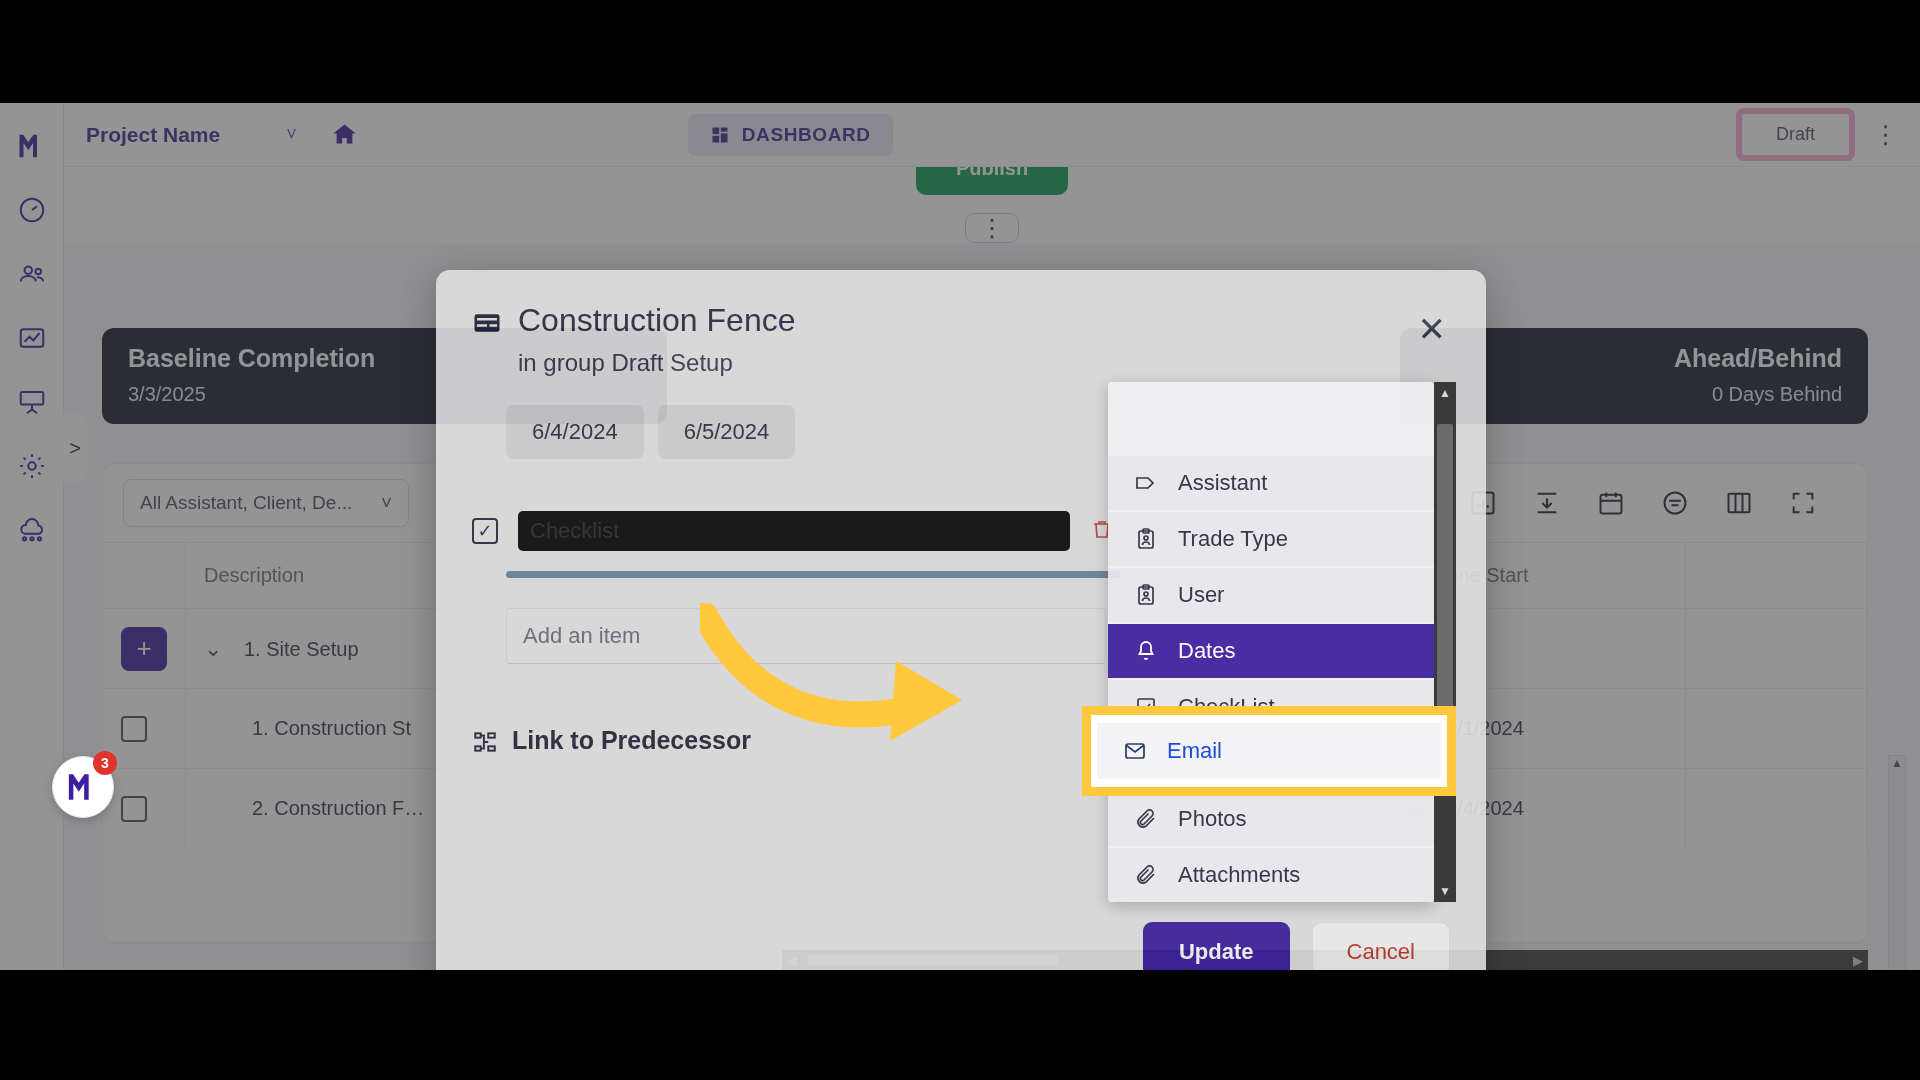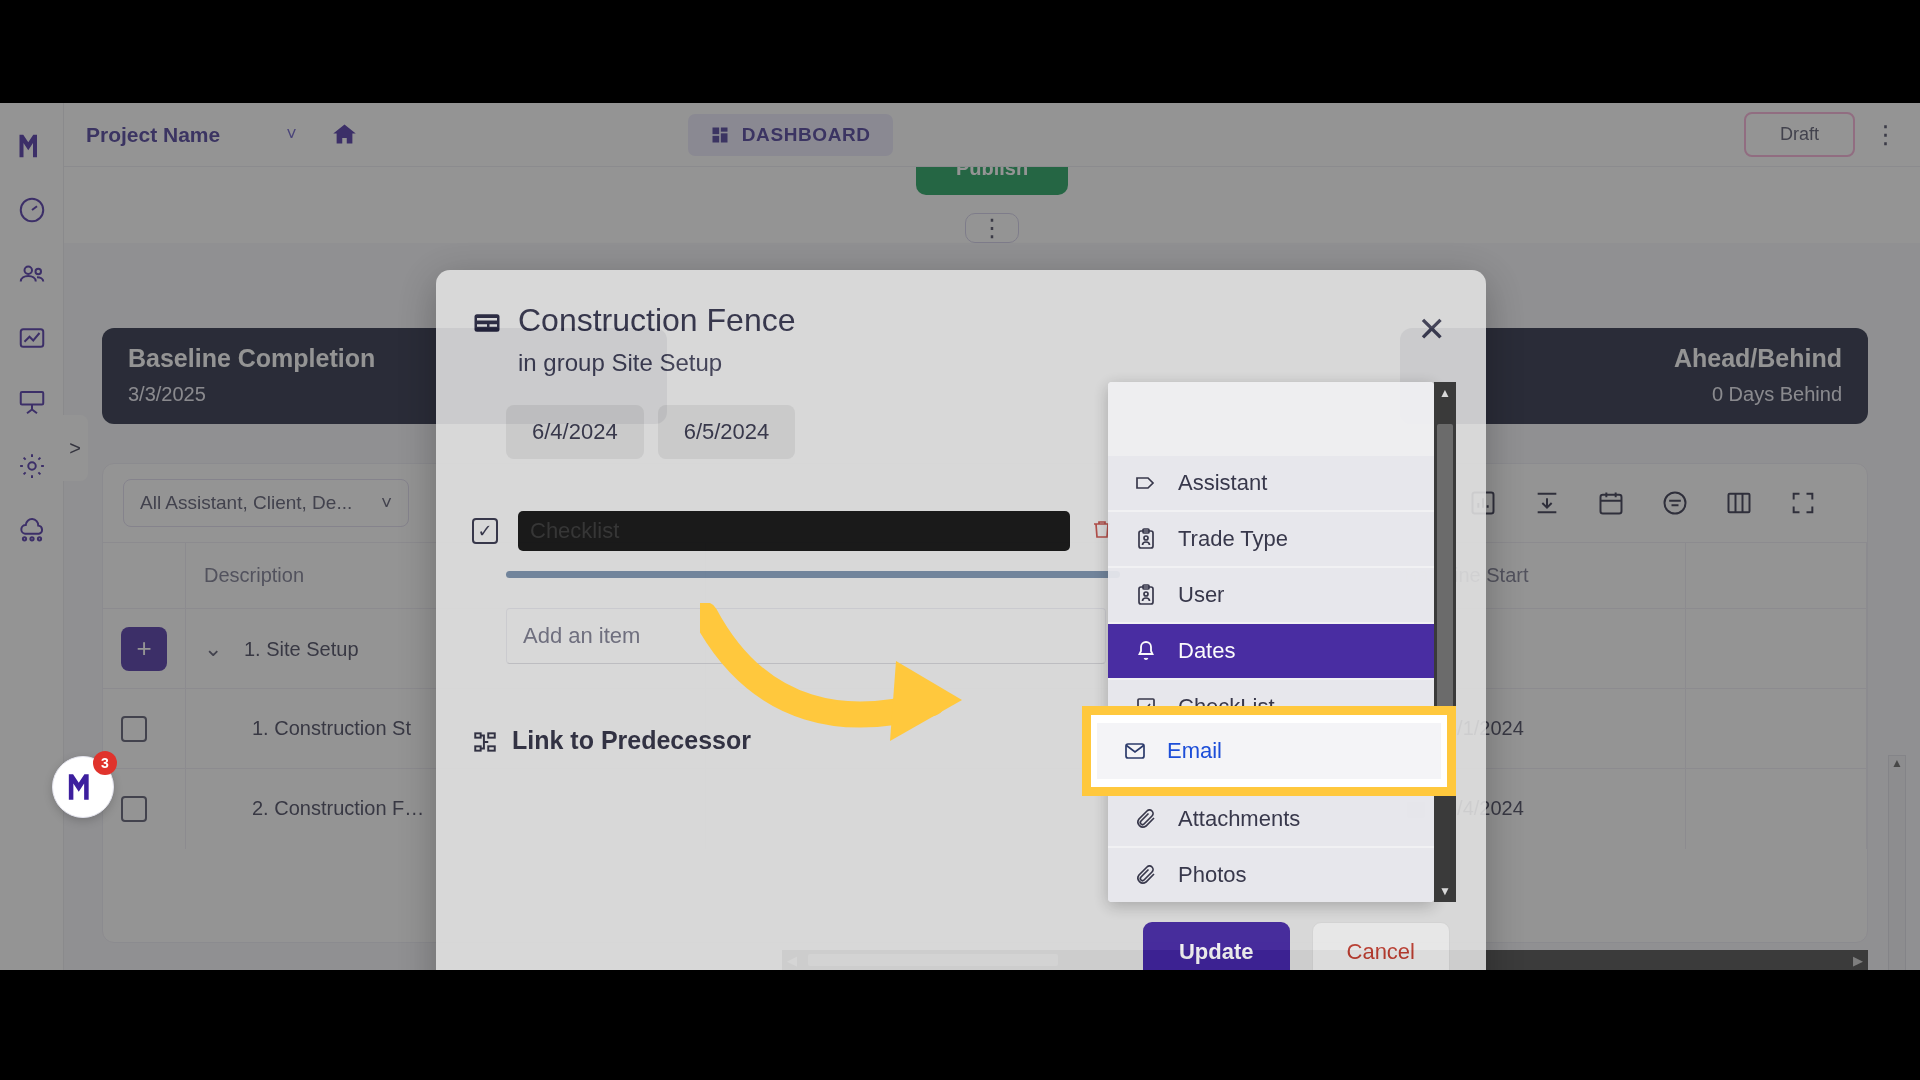--- a/index.html
+++ b/index.html
@@ -80,21 +80,21 @@
     margin-left: 330px;
     background: #e9e7fb; color:#3a2a90;
     font-weight: 700; letter-spacing: .6px;
     font-size: 19px;
     padding: 10px 22px; border-radius: 7px;
     display:flex; align-items:center; gap: 12px;
   }
   #dash-pill svg { width: 20px; height: 20px; }
   #topbar-right { margin-left:auto; display:flex; align-items:center; gap: 18px; }
   #draft-btn {
-    border: 2px solid #f9a8d4; border-radius: 8px;
+    border: 6px solid #f9a8d4; border-radius: 8px;
     padding: 10px 34px; color:#4b4b63; font-size: 18px; background:#fff;
   }
   .kebab { color:#3a3a55; font-size: 25px; letter-spacing:0; line-height: 1; }
 
   
   #subbar {
     position:absolute; left: 64px; top: 64px;
     width: 1856px; height: 76px;
     background: #ffffff;
     display:flex; align-items:center; justify-content:flex-end;
@@ -537,21 +537,21 @@
       <div id="modal-inner">
         <div id="modal-title-row">
           <svg viewBox="0 0 24 24" fill="currentColor">
               <rect x="2" y="5" width="20" height="14" rx="2"></rect>
               <rect x="4" y="13" width="8" height="2" fill="#e2e2e2"></rect>
               <rect x="14" y="13" width="6" height="2" fill="#e2e2e2"></rect>
               <rect x="4" y="8" width="16" height="2" fill="#e2e2e2"></rect>
             </svg>
           <div>
             <div id="modal-title">Construction Fence</div>
-            <div id="modal-sub">in group Site Setup</div>
+            <div id="modal-sub">in group Draft Setup</div>
           </div>
         </div>
         <div id="modal-close">✕</div>
 
 
         <div class="date-chips">
           <div class="date-chip">6/4/2024</div>
           <div class="date-chip">6/5/2024</div>
         </div>
 
@@ -627,27 +627,27 @@
           </svg>
         <span>CheckList</span>
       </div>
       <div class="dd-item" style="visibility:hidden">
         <span>Email</span>
       </div>
       <div class="dd-item">
         <svg viewBox="0 0 24 24" fill="none" stroke="currentColor" stroke-width="1.7">
             <path d="M20 11l-8 8a5 5 0 01-7-7l8-8a3.5 3.5 0 015 5l-8 8a2 2 0 01-3-3l7.5-7.5"></path>
           </svg>
-        <span>Attachments</span>
+        <span>Photos</span>
       </div>
       <div class="dd-item">
         <svg viewBox="0 0 24 24" fill="none" stroke="currentColor" stroke-width="1.7">
             <path d="M20 11l-8 8a5 5 0 01-7-7l8-8a3.5 3.5 0 015 5l-8 8a2 2 0 01-3-3l7.5-7.5"></path>
           </svg>
-        <span>Photos</span>
+        <span>Attachments</span>
       </div>
     </div>
 
     <div id="dd-scroll">
       <span class="sb-arr">▲</span>
       <div class="sb-thumb"></div>
       <span class="sb-arr">▼</span>
     </div>
 
     <div id="email-highlight">

